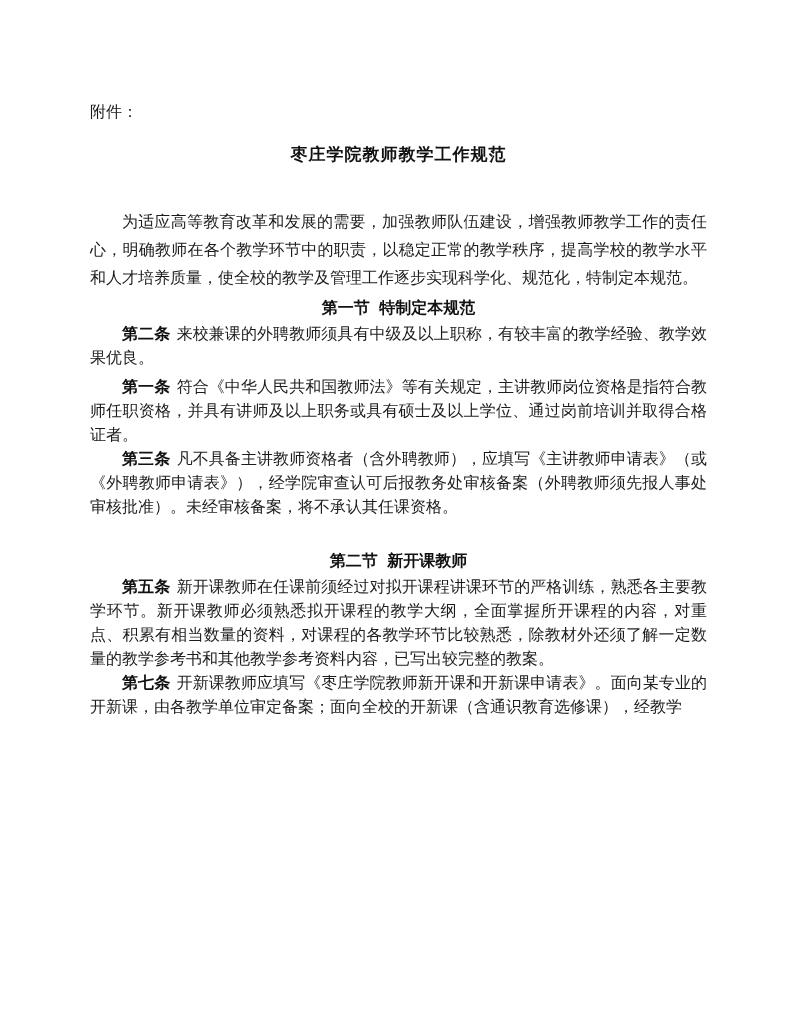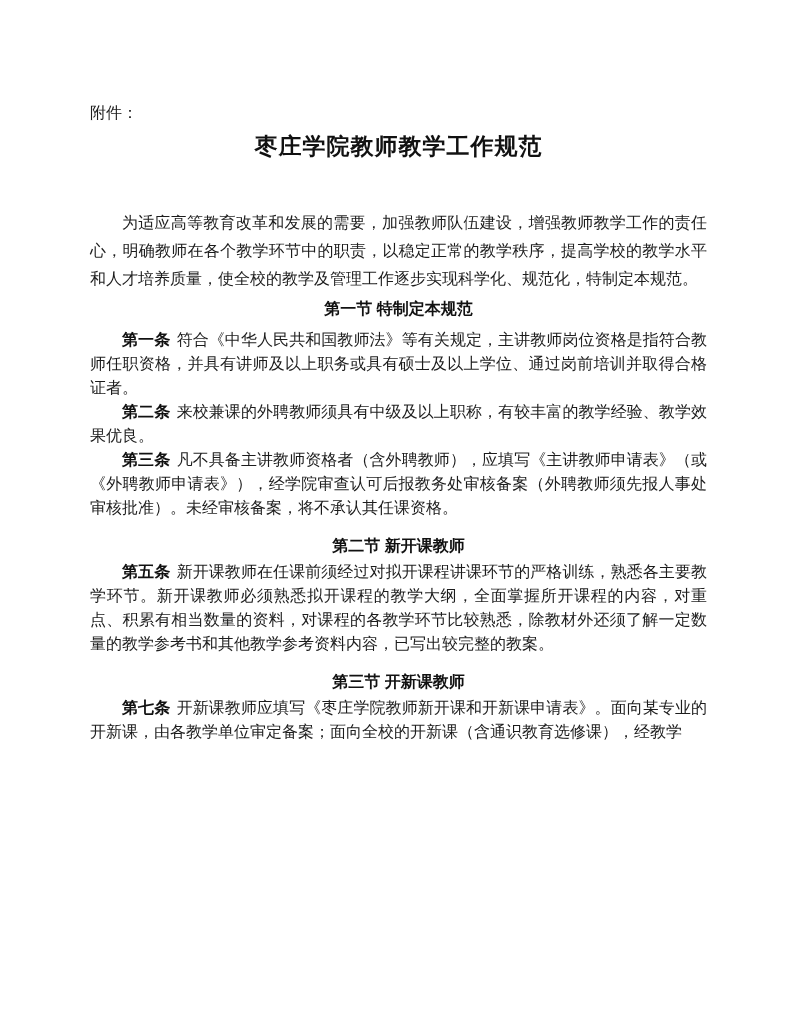--- a/index.html
+++ b/index.html
@@ -6,58 +6,58 @@
     margin: 0;
     padding: 0;
     background: #ffffff;
   }
   .page {
     position: relative;
     width: 795px;
     height: 1034px;
     background: #ffffff;
     overflow: hidden;
-    font-family: Liberation Sans, sans-serif;
+    font-family: Liberation Mono, monospace;
     color: #1c1c1c;
   }
   .content {
     margin-left: 90px;
     margin-right: 88px;
     padding-top: 103px;
   }
   .attachment {
     font-size: 16px;
     line-height: 20px;
   }
   .doc-title {
-    font-size: 23px;
+    font-size: 17px;
     font-weight: bold;
     text-align: center;
     line-height: 34px;
-    margin: 6px 0 0 0;
+    margin: 16px 0 0 0;
     letter-spacing: 1px;
     color: #111;
   }
   .intro {
-    margin: 46px 0 0 0;
+    margin: 36px 0 0 0;
     font-size: 16px;
     line-height: 28px;
     text-align: justify;
     text-indent: 2em;
   }
   .chapter-heading,
   .section-heading {
     font-size: 16px;
     font-weight: bold;
     text-align: center;
     line-height: 28px;
     margin: 2px 0 0 0;
     color: #111;
   }
-  .mt12 { margin-top: 12px; }
+  .mt12 { margin-top: 28px; }
   .article {
     font-size: 16px;
     line-height: 24px;
     text-align: justify;
     text-indent: 2em;
     margin: 0;
   }
   .article.first { margin-top: 5px; }
   .article b {
     margin-right: 0.4em;
@@ -72,40 +72,39 @@
 
     <div class="attachment">附件：</div>
 
     <h1 class="doc-title">枣庄学院教师教学工作规范</h1>
 
     <p class="intro">为适应高等教育改革和发展的需要，加强教师队伍建设，增强教师教学工作的责任心，明确教师在各个教学环节中的职责，以稳定正常的教学秩序，提高学校的教学水平和人才培养质量，使全校的教学及管理工作逐步实现科学化、规范化，特制定本规范。</p>
 
 
     <h3 class="section-heading">第一节 特制定本规范</h3>
 
+    <p class="article">
+      <b>第二条</b><span>来校兼课的外聘教师须具有中级及以上职称，有较丰富的教学经验、教学效果优良。</span>
+    </p>
+
     <p class="article first">
       <b>第一条</b><span>符合《中华人民共和国教师法》等有关规定，主讲教师岗位资格是指符合教师任职资格，并具有讲师及以上职务或具有硕士及以上学位、通过岗前培训并取得合格证者。</span>
-    </p>
-
-    <p class="article">
-      <b>第二条</b><span>来校兼课的外聘教师须具有中级及以上职称，有较丰富的教学经验、教学效果优良。</span>
     </p>
 
     <p class="article">
       <b>第三条</b><span>凡不具备主讲教师资格者（含外聘教师），应填写《主讲教师申请表》（或《外聘教师申请表》），经学院审查认可后报教务处审核备案（外聘教师须先报人事处审核批准）。未经审核备案，将不承认其任课资格。</span>
     </p>
 
     <h3 class="section-heading mt12">第二节 新开课教师</h3>
 
 
     <p class="article">
       <b>第五条</b><span>新开课教师在任课前须经过对拟开课程讲课环节的严格训练，熟悉各主要教学环节。新开课教师必须熟悉拟开课程的教学大纲，全面掌握所开课程的内容，对重点、积累有相当数量的资料，对课程的各教学环节比较熟悉，除教材外还须了解一定数量的教学参考书和其他教学参考资料内容，已写出较完整的教案。</span>
     </p>
 
-    <h3 class="section-heading mt12">第三节 开新课教师</h3>
 
 
     <p class="article">
       <b>第七条</b><span>开新课教师应填写《枣庄学院教师新开课和开新课申请表》。面向某专业的开新课，由各教学单位审定备案；面向全校的开新课（含通识教育选修课），经教学</span>
     </p>
 
   </div>
 </div>
 
 </body></html>

